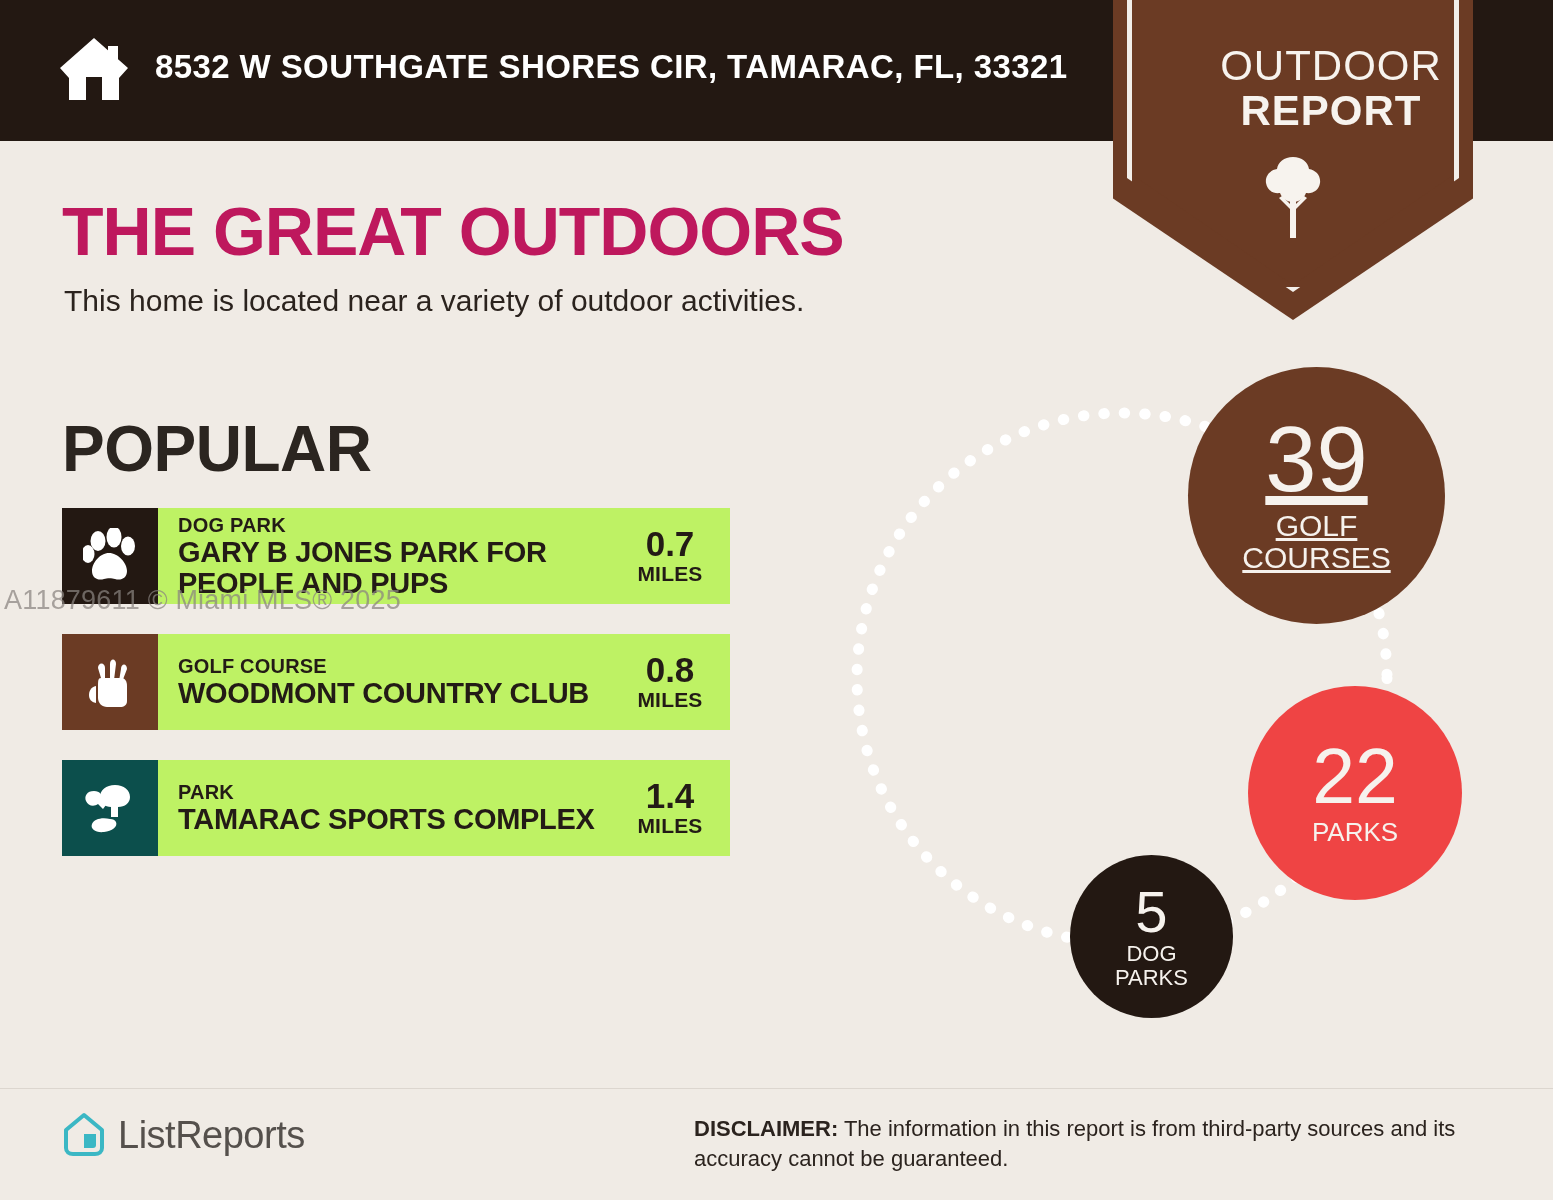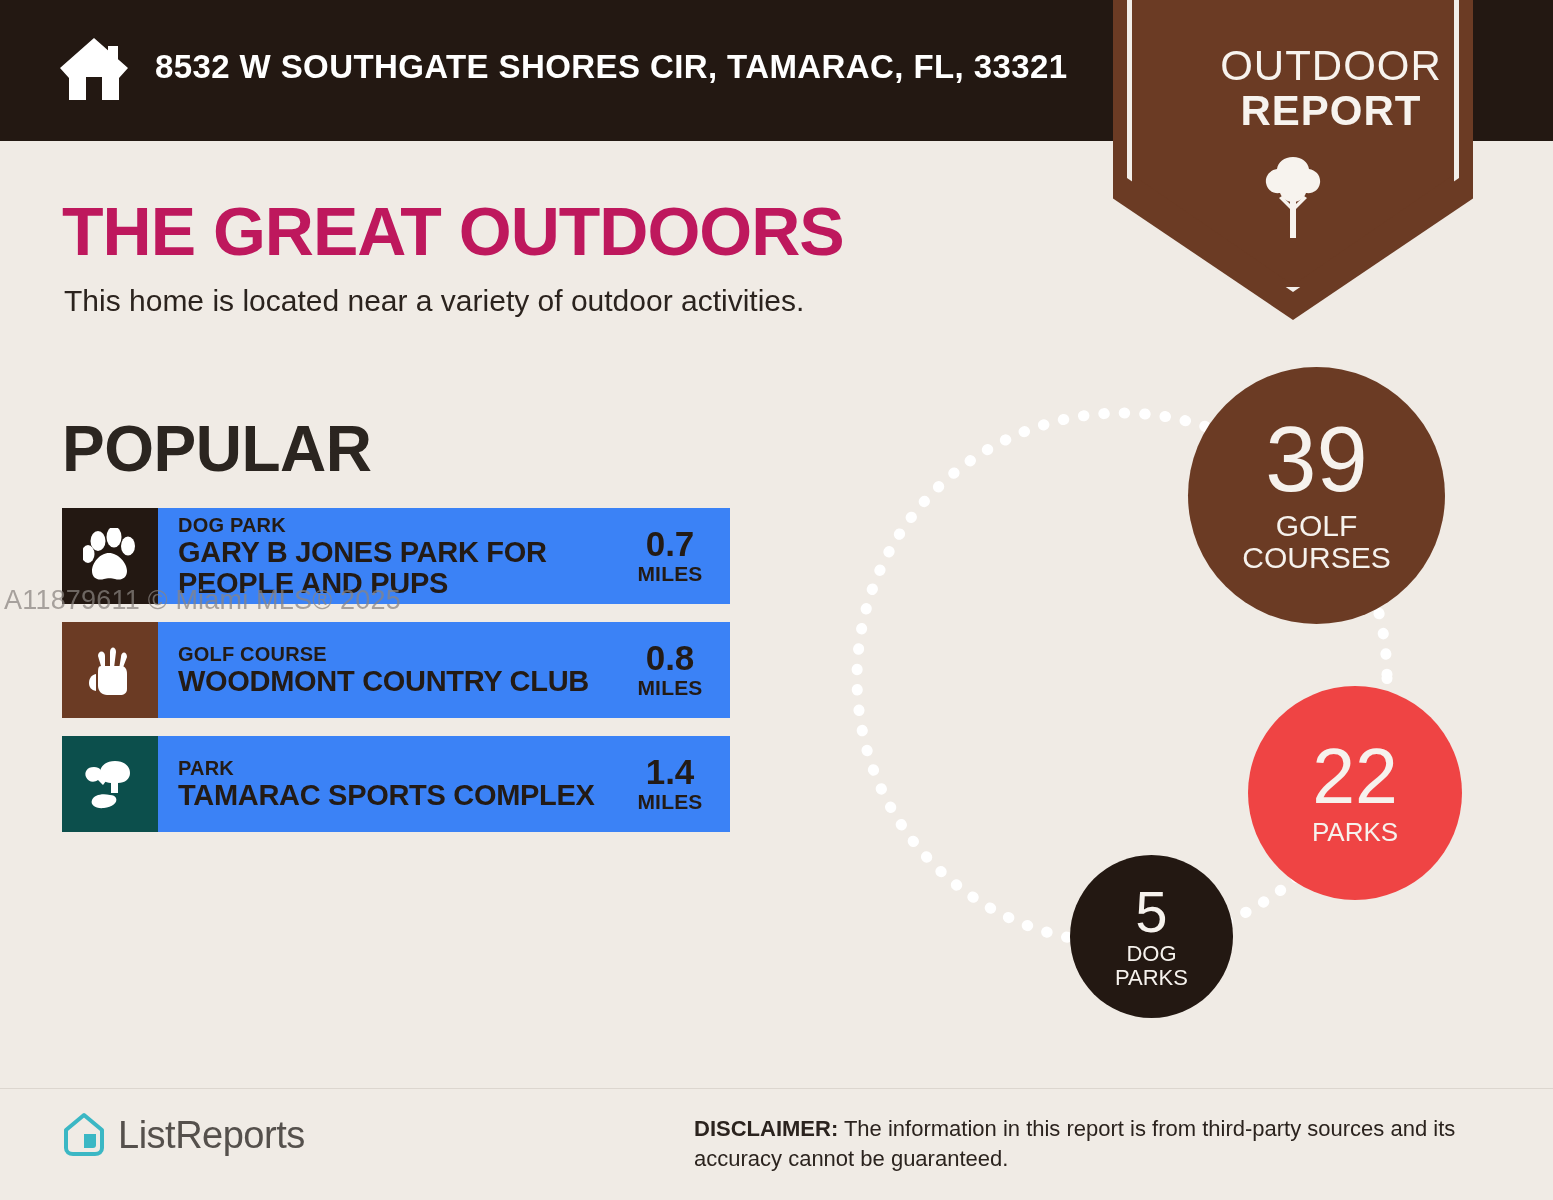--- a/index.html
+++ b/index.html
@@ -127,22 +127,22 @@
 
   
   .poi-list {
     position: absolute;
     left: 62px; top: 508px;
     width: 668px;
   }
   .poi-row {
     position: relative;
     height: 96px;
-    margin-bottom: 18px;
-    background: #3b82f6;
+    margin-bottom: 30px;
+    background: #bef264;
     display: flex;
     align-items: stretch;
   }
   .poi-tile {
     width: 96px;
     min-width: 96px;
     height: 96px;
     display: flex;
     align-items: center;
     justify-content: center;
@@ -244,20 +244,21 @@
     font-weight: normal;
     line-height: 0.95;
   }
   .stat-label {
     line-height: 1.08;
   }
   .circle-golf {
     left: 1188px; top: 367px;
     width: 257px; height: 257px;
     background: #6B3B24;
+    text-decoration: underline;
   }
   .circle-golf .stat-num { font-size: 92px; margin-bottom: 6px; }
   .circle-golf .stat-label { font-size: 30px; }
   .circle-parks {
     left: 1248px; top: 686px;
     width: 214px; height: 214px;
     background: #ef4444;
   }
   .circle-parks .stat-num { font-size: 77px; margin-bottom: 4px; }
   .circle-parks .stat-label { font-size: 26px; }

